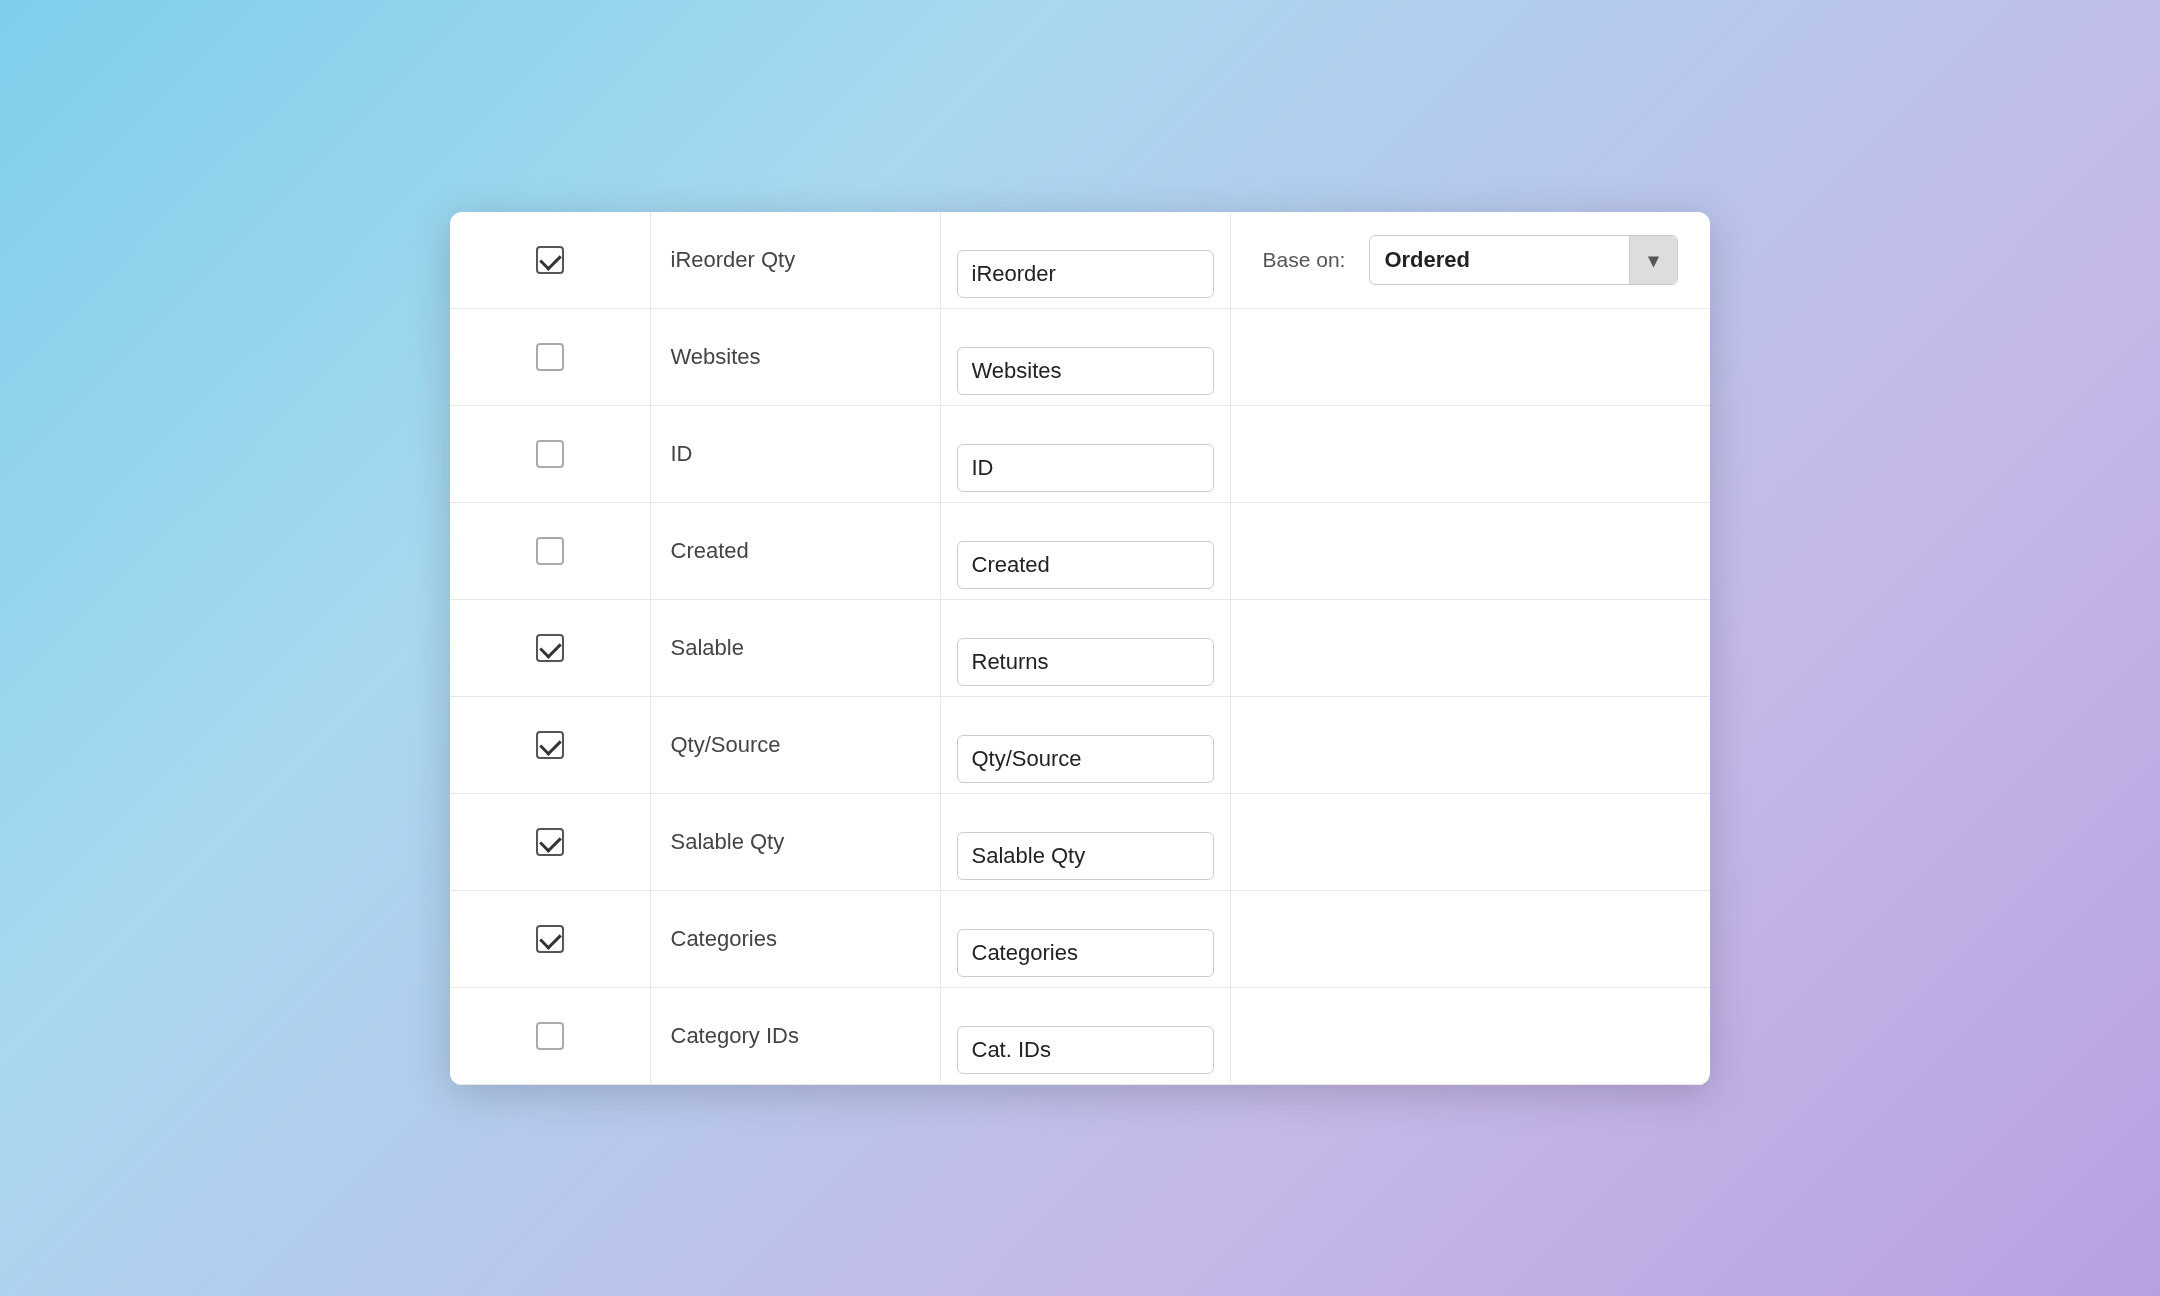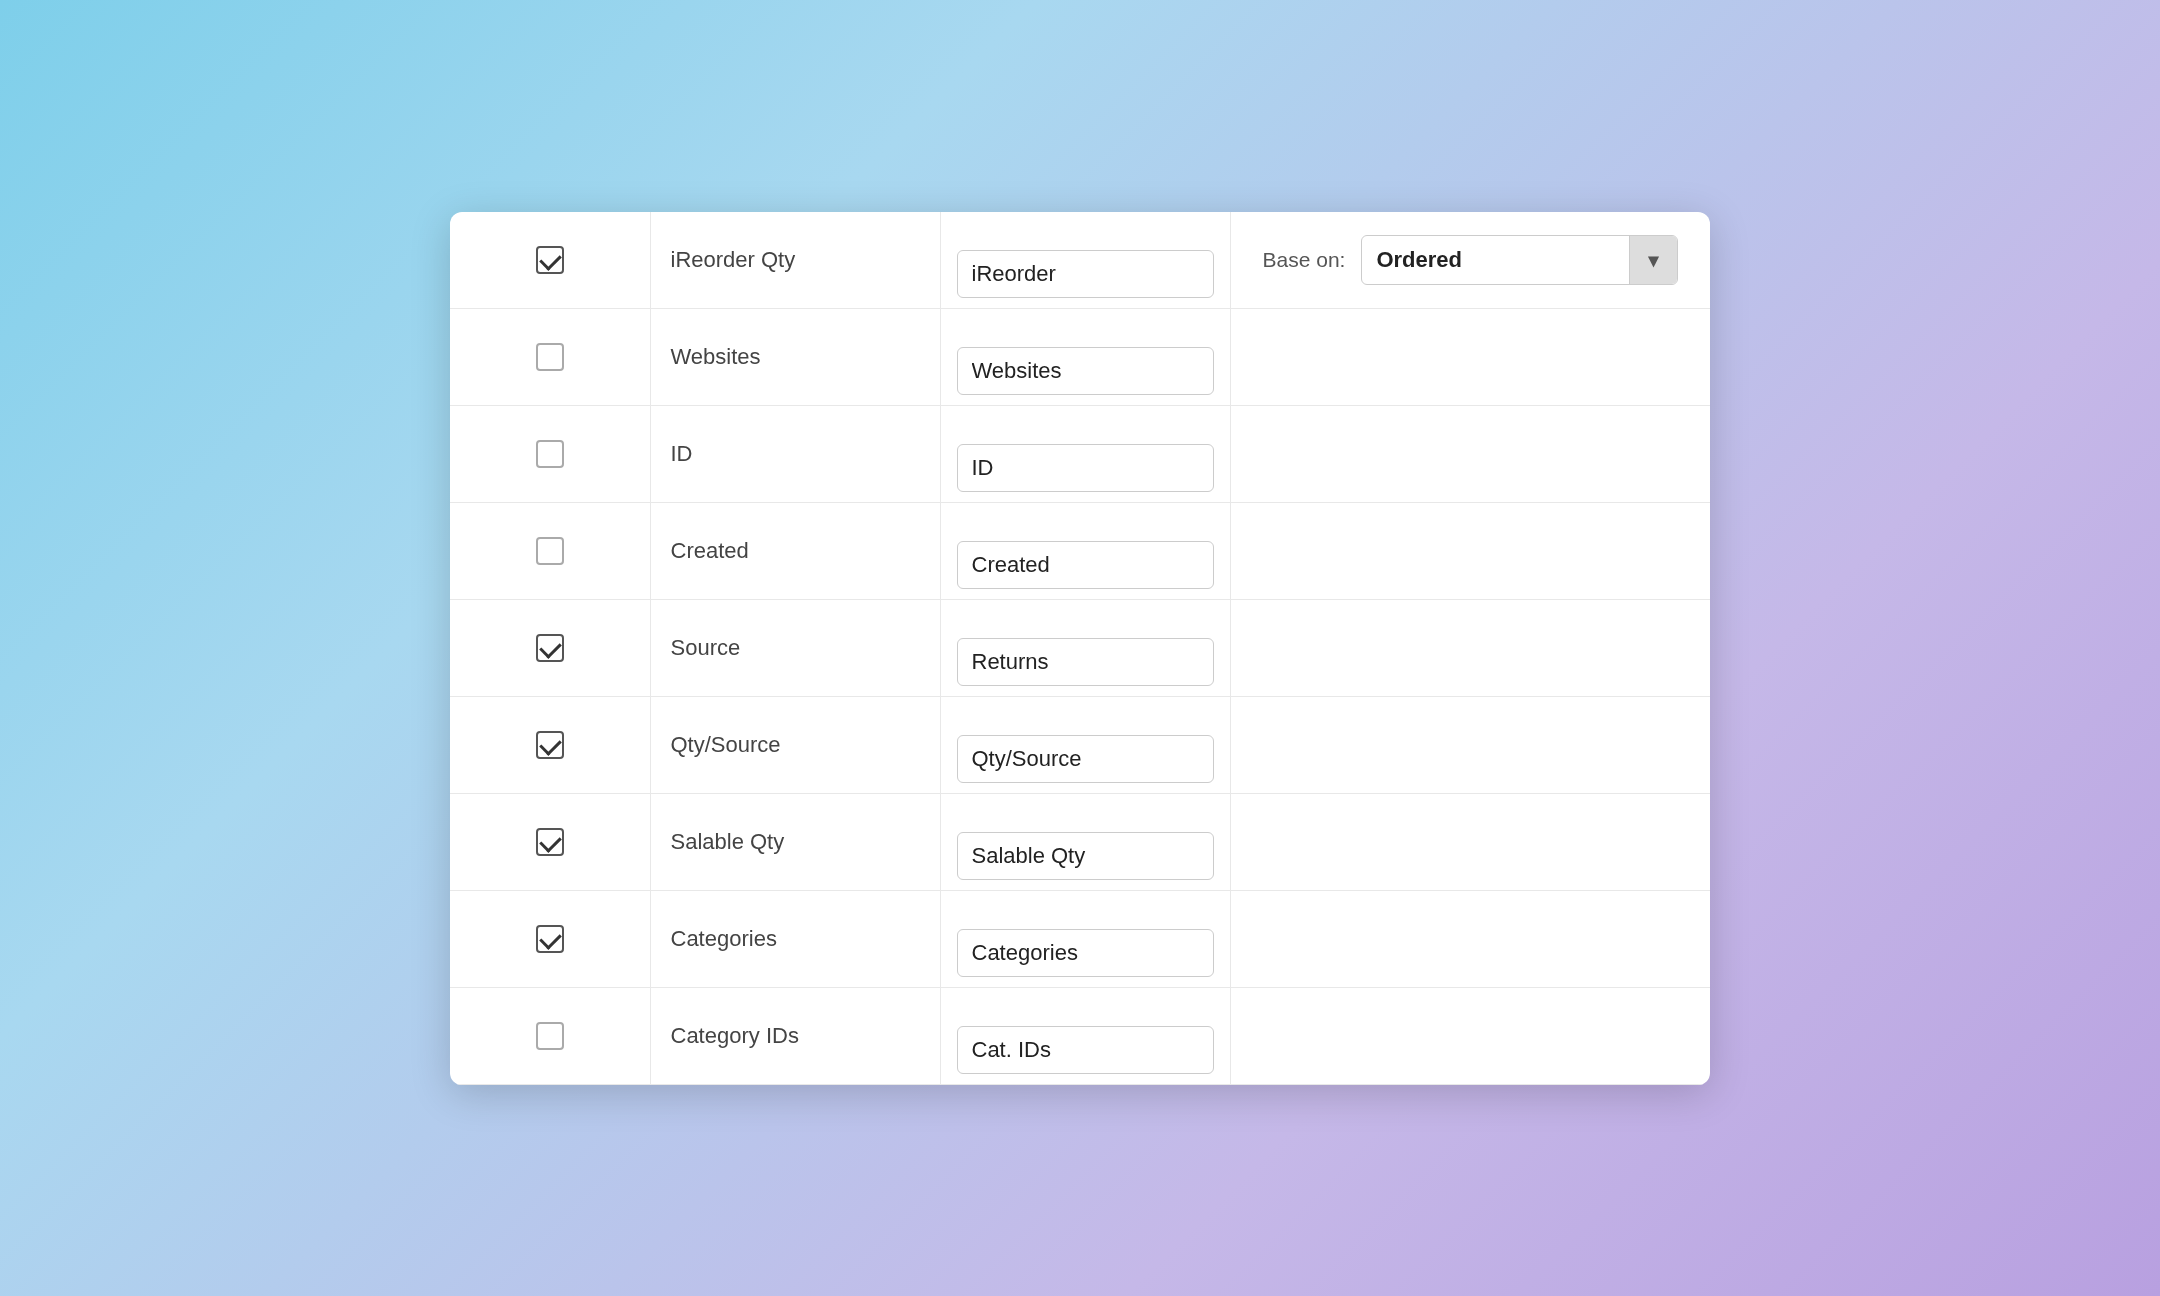--- a/index.html
+++ b/index.html
@@ -113,21 +113,21 @@
       font-size: 22px;
       color: #222;
       background: #fff;
       outline: none;
       margin-top: 28px;
     }
 
     .base-on-wrap {
       display: flex;
       align-items: center;
-      gap: 16px;
+      gap: 24px;
       padding: 10px 16px;
     }
 
     .base-on-label {
       font-size: 21px;
       color: #555;
       white-space: nowrap;
     }
 
     .select-wrap {
@@ -208,21 +208,21 @@
               <input type="checkbox" style="">
             </div></td>
           <td class="col-label"><span>Created</span></td>
           <td class="col-input"><input type="text" class="text-input" value="Created" style=""></td>
           <td class="col-extra"></td>
         </tr>
         <tr>
           <td class="col-checkbox"><div class="checkbox-wrap">
               <input type="checkbox" checked="" style="">
             </div></td>
-          <td class="col-label"><span>Source</span></td>
+          <td class="col-label"><span>Salable</span></td>
           <td class="col-input"><input type="text" class="text-input" value="Returns" style=""></td>
           <td class="col-extra"></td>
         </tr>
         <tr>
           <td class="col-checkbox"><div class="checkbox-wrap">
               <input type="checkbox" checked="" style="">
             </div></td>
           <td class="col-label"><span>Qty/Source</span></td>
           <td class="col-input"><input type="text" class="text-input" value="Qty/Source" style=""></td>
           <td class="col-extra"></td>

